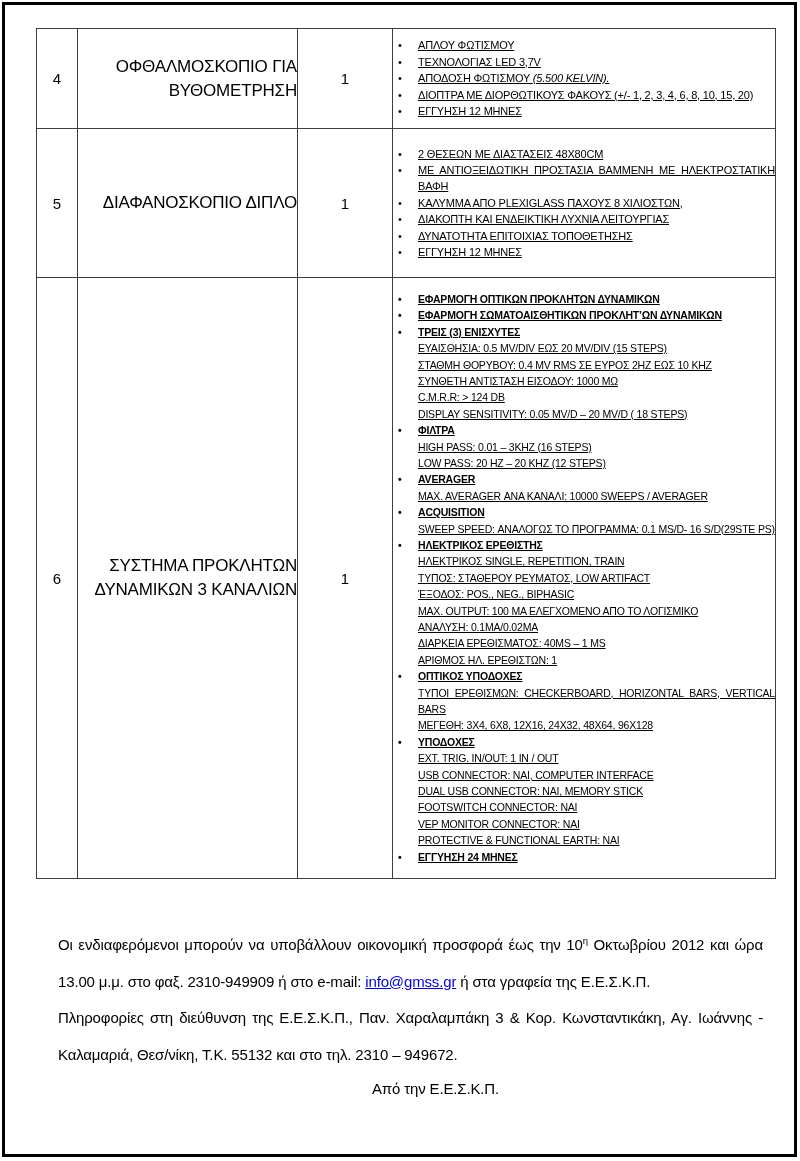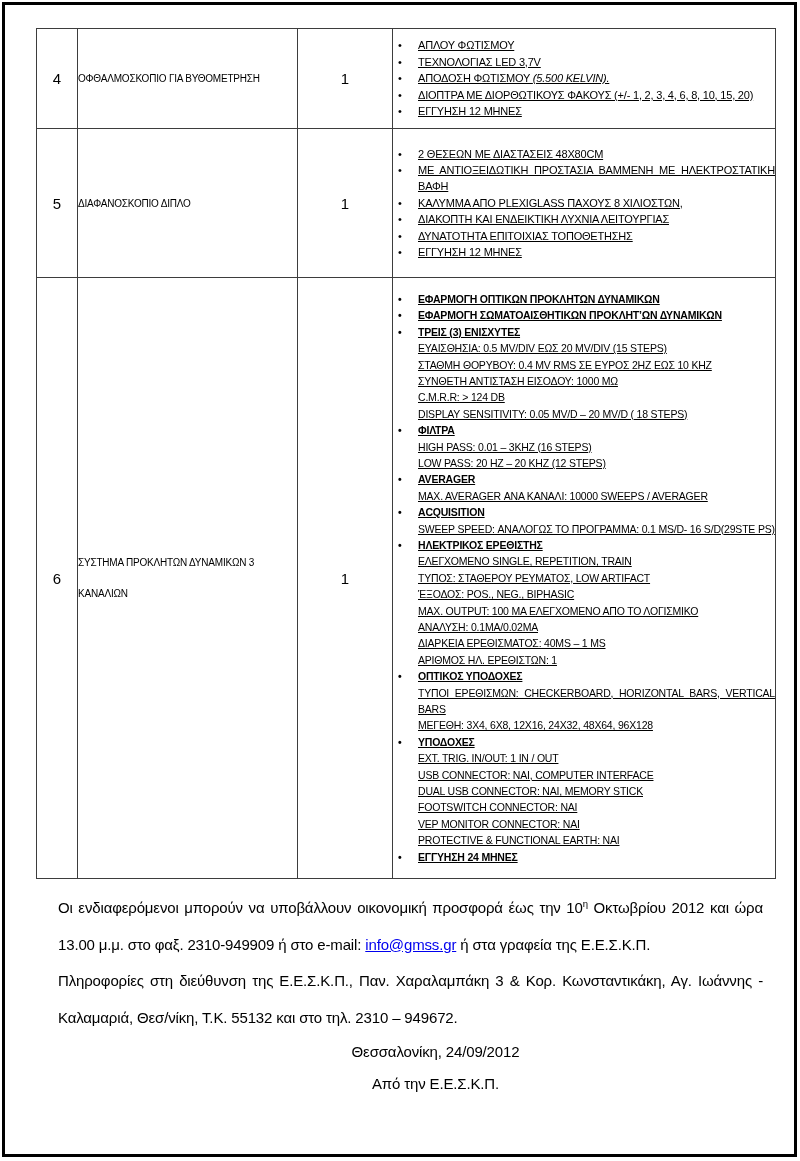--- a/index.html
+++ b/index.html
@@ -17,37 +17,37 @@
   table.items{
     position:absolute;left:36px;top:28px;width:739px;
     border-collapse:collapse;table-layout:fixed;
   }
   table.items td{
     border:1.5px solid #3d3d3d;
     padding:0;vertical-align:middle;
   }
   td.c-num,td.c-qty{text-align:center;font-size:15px;}
   td.c-name{
-    text-align:left;font-size:10px;line-height:31px;
+    text-align:right;font-size:17px;line-height:24px;
     letter-spacing:-0.2px;padding:0 11px;
   }
   td.c-specs{padding:5px 12px 5px 8px;}
   .spec-line{
     display:flex;align-items:flex-start;
     font-size:10.5px;line-height:16.4px;letter-spacing:-0.2px;
   }
   tr.r-a .spec-line, tr.r-b .spec-line{font-size:11px;}
   .spec-line .bullet{flex:0 0 20px;padding-left:5px;}
   .spec-line .spec-text{flex:1 1 auto;text-decoration:underline;}
   .spec-line.justify .spec-text{text-align:justify;}
   .spec-line.bold{font-weight:bold;}
   .spec-text em{font-style:italic;}
   
   .footer{
-    position:absolute;left:58px;top:890px;width:705px;
+    position:absolute;left:58px;top:927px;width:705px;
     font-size:15px;letter-spacing:-0.15px;
   }
   .footer p{margin:0;line-height:36.5px;}
   .footer .para{text-align:justify;}
   .footer .centered{text-align:center;line-height:32px;padding-left:50px;}
   .footer sup{font-size:9.5px;line-height:0;vertical-align:super;}
   a.email{color:#0000ee;text-decoration:underline;cursor:pointer;}
 </style>
 </head>
 <body>
@@ -189,21 +189,21 @@
             <div class="spec-line justify">
               <span class="bullet"></span>
               <span class="spec-text">SWEEP SPEED: ΑΝΑΛΟΓΩΣ ΤΟ ΠΡΟΓΡΑΜΜΑ: 0.1 MS/D- 16 S/D(29STE PS)</span>
             </div>
             <div class="spec-line bold">
               <span class="bullet">•</span>
               <span class="spec-text">ΗΛΕΚΤΡΙΚΟΣ ΕΡΕΘΙΣΤΗΣ</span>
             </div>
             <div class="spec-line">
               <span class="bullet"></span>
-              <span class="spec-text">ΕΛΕΓΧΟΜΕΝΟ SINGLE, REPETITION, TRAIN</span>
+              <span class="spec-text">ΗΛΕΚΤΡΙΚΟΣ SINGLE, REPETITION, TRAIN</span>
             </div>
             <div class="spec-line">
               <span class="bullet"></span>
               <span class="spec-text">ΤΥΠΟΣ: ΣΤΑΘΕΡΟΥ ΡΕΥΜΑΤΟΣ, LOW ARTIFACT</span>
             </div>
             <div class="spec-line">
               <span class="bullet"></span>
               <span class="spec-text">ΈΞΟΔΟΣ: POS., NEG., BIPHASIC</span>
             </div>
             <div class="spec-line">
@@ -268,15 +268,14 @@
             </div>
           </div>
         </td>
     </tr>
   </tbody>
 </table>
 
 <div class="footer">
   <p class="para"><span>Οι ενδιαφερόμενοι μπορούν να υποβάλλουν οικονομική προσφορά έως την 10</span><sup>η</sup><span> Οκτωβρίου 2012 και ώρα 13.00 μ.μ. στο φαξ. 2310-949909 ή στο e-mail: </span><a class="email" href="#">info@gmss.gr</a><span> ή στα γραφεία της Ε.Ε.Σ.Κ.Π.</span></p>
   <p class="para">Πληροφορίες στη διεύθυνση της Ε.Ε.Σ.Κ.Π., Παν. Χαραλαμπάκη 3 &amp; Κορ. Κωνσταντικάκη, Αγ. Ιωάννης - Καλαμαριά, Θεσ/νίκη, Τ.Κ. 55132 και στο τηλ. 2310 – 949672.</p>
-  <p class="centered">Θεσσαλονίκη, 24/09/2012</p>
   <p class="centered">Από την Ε.Ε.Σ.Κ.Π.</p>
 </div>
 
 </body></html>

